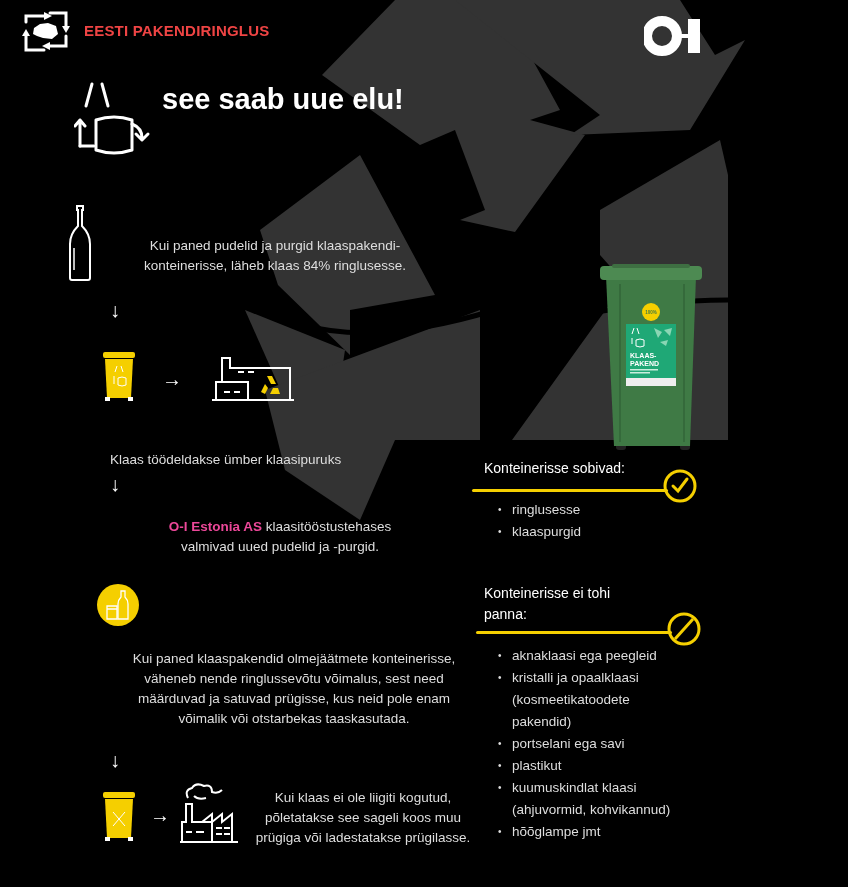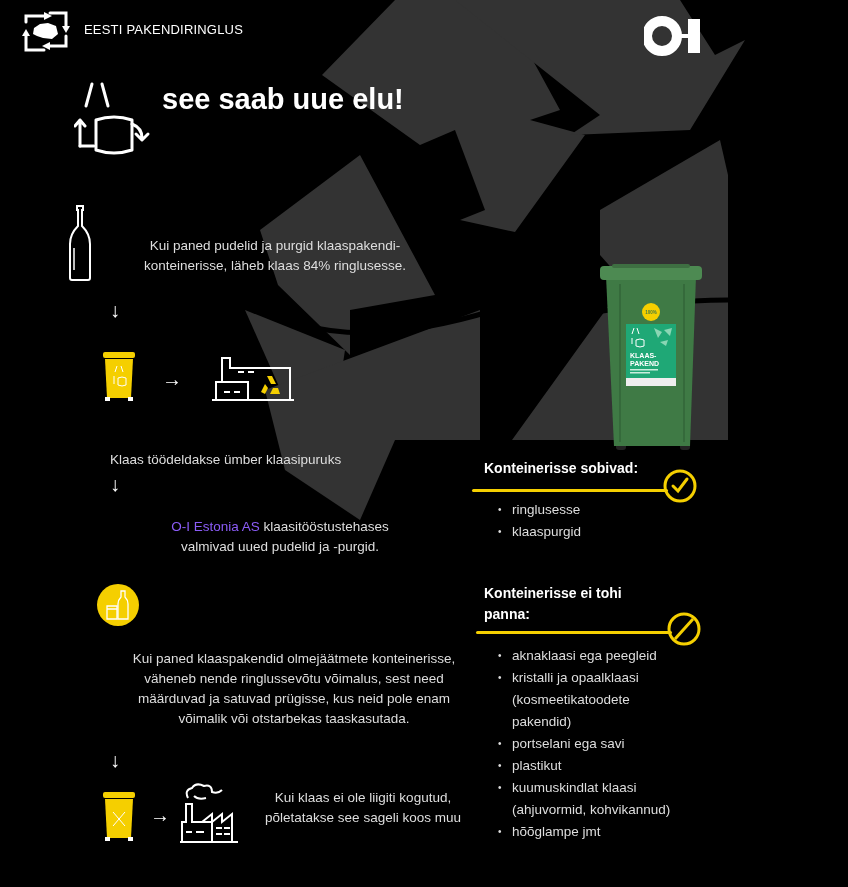--- a/index.html
+++ b/index.html
@@ -1,27 +1,27 @@
 <!DOCTYPE html>
 <html><head>
 <meta charset="utf-8">
 <style>
   html, body { margin:0; padding:0; background:#000; }
   body { width:848px; height:887px; position:relative; overflow:hidden;
          font-family:"Liberation Sans", "DejaVu Sans", sans-serif; color:#e8e8e8; }
   .bg-recycle { position:absolute; left:0; top:0; width:848px; height:887px; z-index:0; }
   .layer { position:absolute; z-index:1; }
-  .brand-text { left:84px; top:22px; font-weight:normal; font-size:13px; color:#ffffff; letter-spacing:0.2px; }
+  .brand-text { left:84px; top:22px; font-weight:bold; font-size:15px; color:#ef4444; letter-spacing:0.2px; }
   .title { left:162px; top:80px; font-weight:bold; font-size:29px; line-height:38px; color:#fff; }
   .title .l1 { word-spacing:18px; }
   .body-text { font-size:13.5px; line-height:20px; color:#dedede; font-weight:300;text-align:center; }
   .arrow-down { font-size:20px; color:#fff; line-height:20px; }
   .arrow-right { font-size:20px; color:#fff; }
-  .b { font-weight:normal; color:#8b5cf6; }
-  .sec-head { font-weight:bold; font-size:14px; color:#fff; line-height:21px; }
+  .b { font-weight:bold; color:#ec4899; }
+  .sec-head { font-weight:normal; font-size:14px; color:#fff; line-height:21px; }
   .yline { height:3px; background:#f5cf00; border-radius:2px; }
   .list { list-style:none; margin:0; padding:0; font-size:13.5px; line-height:22px; color:#dedede; }
   .list li { position:relative; padding-left:14px; }
   .list li::before { content:"•"; position:absolute; left:0; top:0; font-size:10px; color:#dedede; }
 </style>
 </head>
 <body>
 
 <svg class="bg-recycle" viewBox="0 0 848 887">
   <g fill="#333333">
@@ -146,20 +146,21 @@
     <path d="M16,14 Q20,18 28,16"></path>
     <path d="M2,60 H60"></path>
     <path d="M4,60 V40 H8 V22 H14 V40 H34 V60"></path>
     <path d="M24,40 L34,32 V40 L44,32 V40 L54,32 V60"></path>
     <path d="M8,50 H14 M18,50 H26 M38,46 H44 M46,46 H52 M38,52 H44 M46,52 H52"></path>
   </g>
 </svg>
 <div class="layer body-text" style="left:248px;top:788px;width:230px;">
   <div>Kui klaas ei ole liigiti kogutud,</div>
   <div>põletatakse see sageli koos muu</div>
+  <div>prügiga või ladestatakse prügilasse.</div>
 </div>
 
 <svg class="layer" style="left:598px;top:262px;" width="106" height="188" viewBox="0 0 106 188">
   <rect x="18" y="172" width="10" height="16" rx="3" fill="#222"></rect>
   <rect x="82" y="172" width="10" height="16" rx="3" fill="#222"></rect>
   <path d="M8,14 H98 L92,184 H16 Z" fill="#3f7a45"></path>
   <rect x="2" y="4" width="102" height="14" rx="4" fill="#4d8a52"></rect>
   <rect x="14" y="2" width="78" height="4" rx="2" fill="#3e6f42"></rect>
   <path d="M22,22 V180 M86,22 V180" stroke="#356a3b" stroke-width="2"></path>
   <circle cx="53" cy="50" r="9" fill="#f5cf00"></circle>

